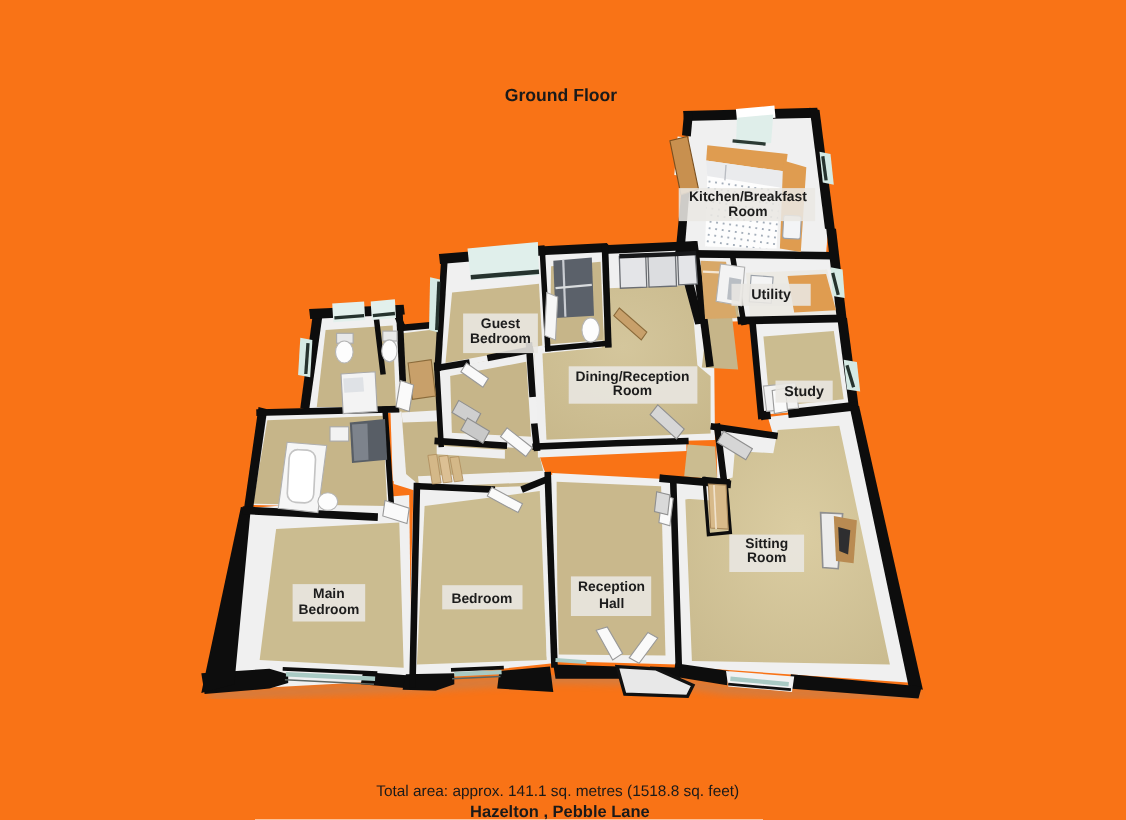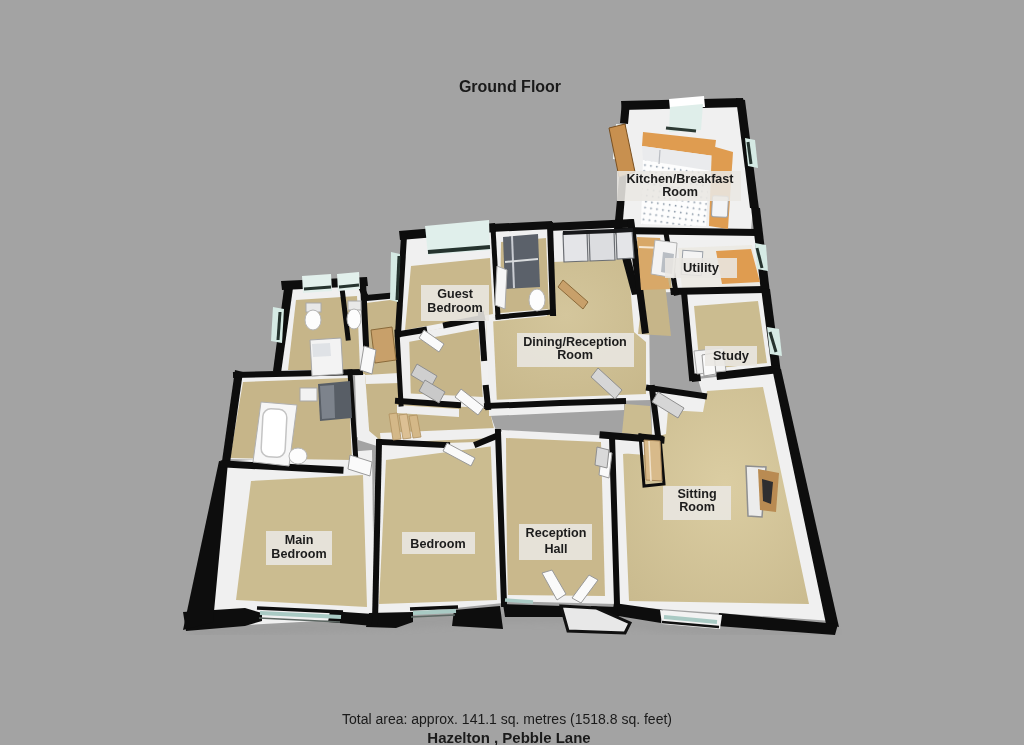--- a/index.html
+++ b/index.html
@@ -1,16 +1,16 @@
 <!DOCTYPE html>
 <html><head>
 <meta charset="utf-8">
 <style>
   html,body{margin:0;padding:0;background:#ffffff;}
-  .page{position:relative;width:1024px;height:745px;background:#a3a3a3;overflow:hidden;
+  .page{position:relative;width:1024px;height:745px;background:#f97316;overflow:hidden;
         font-family:"Liberation Sans", sans-serif;}
   svg{position:absolute;left:0;top:0;}
 </style>
 </head>
 <body>
 <div class="page">
 <svg width="1024" height="745" viewBox="0 0 1024 745">
 <defs>
   <pattern id="dots" width="6" height="6" patternUnits="userSpaceOnUse" patternTransform="rotate(8)">
     <rect width="6" height="6" fill="#fdfdfd"></rect>

